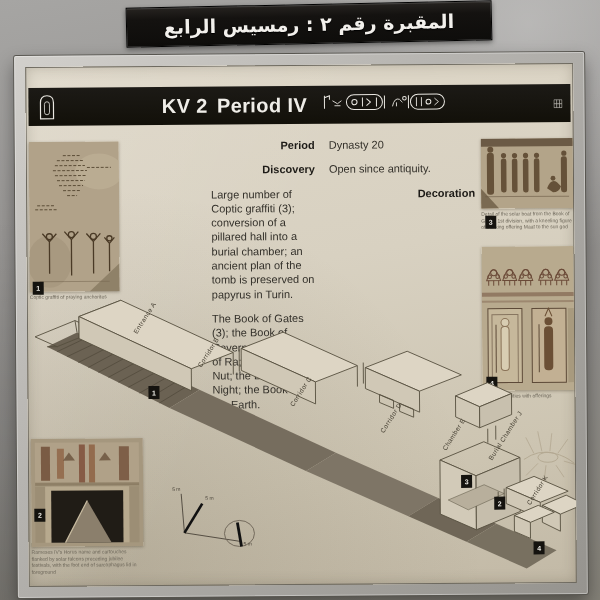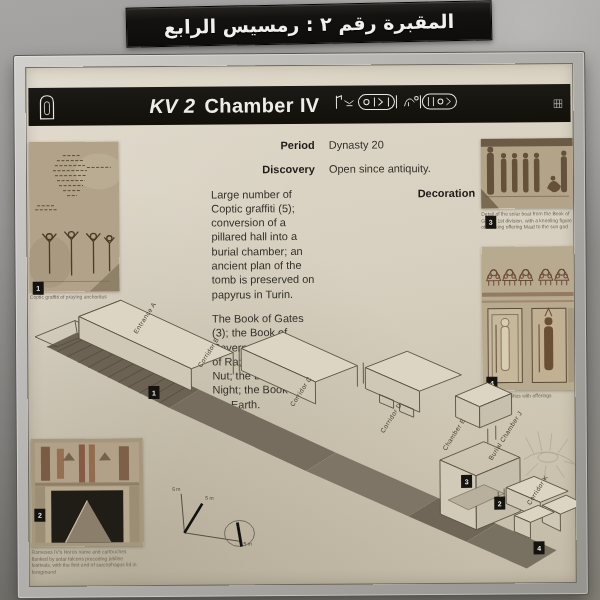--- a/index.html
+++ b/index.html
@@ -42,21 +42,21 @@
   }
   
   .hdr{
     position:absolute;left:3px;top:21px;width:542px;height:38px;
     background:linear-gradient(180deg,#1c1a16,#121009);
     display:flex;align-items:center;color:#efede8;
   }
   .hdr .logo{margin-left:9px;flex:0 0 auto;display:flex;}
   .hdr .center{flex:1;display:flex;align-items:center;justify-content:center;gap:11px;}
   .hdr .ttl{font-size:20px;font-weight:bold;letter-spacing:.4px;white-space:nowrap;}
-  .hdr .ttl .code{margin-right:9px;font-style:italic;}
+  .hdr .ttl .code{margin-right:9px;}
   .hdr .rmark{margin-right:8px;flex:0 0 auto;display:flex;opacity:.85;}
   
   .info{
     position:absolute;left:185px;top:73px;width:266px;
     display:grid;grid-template-columns:104px 146px;column-gap:14px;row-gap:10px;
     font-size:11px;line-height:1.3;color:#33302a;
   }
   .info .lbl{text-align:right;font-weight:bold;color:#1d1b17;}
   
   figure.photo{position:absolute;margin:0;}
@@ -88,21 +88,21 @@
   <div class="panel">
 
     <div class="hdr">
       <span class="logo">
         <svg width="19" height="28" viewBox="0 0 19 28">
           <path d="M3,26 V10 Q3,3 9.5,3 Q16,3 16,10 V26 Z" stroke="#e9e7e1" stroke-width="1.2" fill="none"></path>
           <rect x="7" y="9" width="5" height="13" rx="2.5" stroke="#e9e7e1" stroke-width=".8" fill="none"></rect>
         </svg>
       </span>
       <span class="center">
-        <span class="ttl"><span class="code">KV 2</span><span>Chamber IV</span></span>
+        <span class="ttl"><span class="code">KV 2</span><span>Period IV</span></span>
         <span>
           <svg width="130" height="22" viewBox="0 0 130 22" fill="none" stroke="#e9e7e1" stroke-width="1">
             <path d="M6,4 v13 M6,6 l5,-2 v4"></path>
             <path d="M14,9 l5,3 M19,12 l4,-3 M16,14 h6" stroke-width=".9"></path>
             <rect x="28" y="3" width="36" height="15" rx="7.5"></rect>
             <line x1="66" y1="4" x2="66" y2="17"></line>
             <circle cx="36" cy="10.5" r="2.6"></circle>
             <path d="M44,6 v9 M48,7 l4,3.5 -4,3.5"></path>
             <line x1="58" y1="6" x2="58" y2="15"></line>
             <path d="M74,15 q2,-9 7,-7 l3,3 M78,15 v-4" stroke-width=".9"></path>
@@ -241,21 +241,21 @@
       </div>
       <span class="pbadge" style="left:4px;bottom:10px;">4</span>
       <figcaption>Enshrined deities with offerings</figcaption>
     </figure>
 
     <div class="info">
       <div class="lbl">Period</div>
       <div class="val">Dynasty 20</div>
       <div class="lbl">Discovery</div>
       <div class="val">Open since antiquity.</div>
-      <div class="val">Large number of Coptic graffiti (5); conversion of a pillared hall into a burial chamber; an ancient plan of the tomb is preserved on papyrus in Turin.</div>
+      <div class="val">Large number of Coptic graffiti (3); conversion of a pillared hall into a burial chamber; an ancient plan of the tomb is preserved on papyrus in Turin.</div>
       <div class="lbl">Decoration</div>
       <div class="val">The Book of Gates (3); the Book of Caverns; the Litany of Ra; the Book of Nut; the Book of the Night; the Book of the Earth.</div>
     </div>
 
     <svg class="diagram" viewBox="0 0 548 520">
 
       <path d="M20,280 L50,266 L172,324 L142,342 Z" fill="#6b6253"></path>
       <g stroke="#4f4839" stroke-width=".7">
         <line x1="60" y1="271" x2="30" y2="285"></line>
           <line x1="70" y1="276" x2="40" y2="290"></line>

